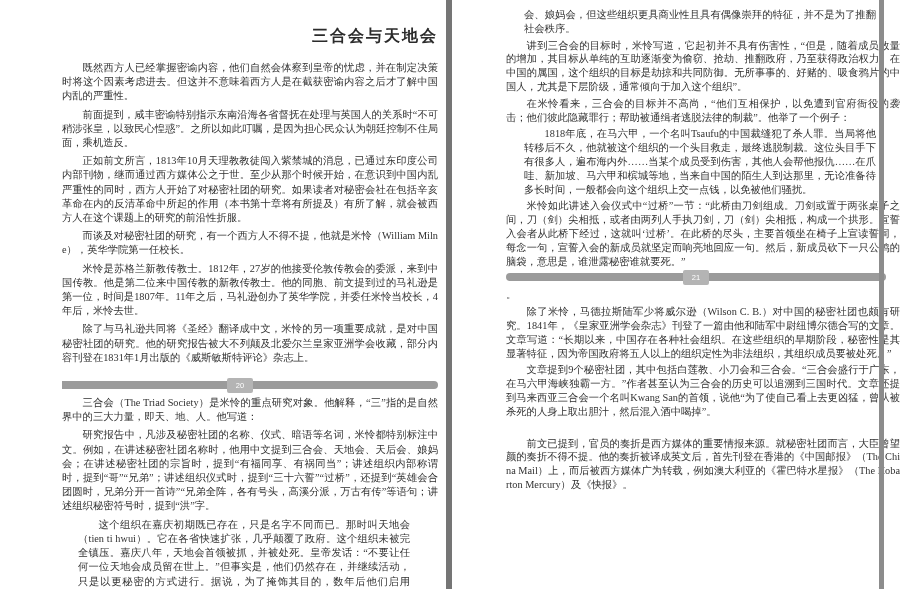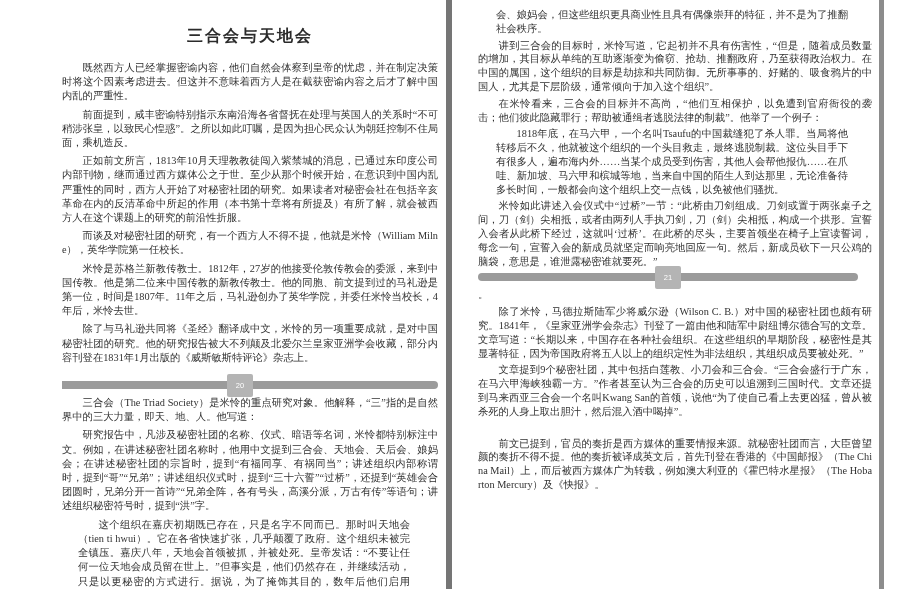--- a/index.html
+++ b/index.html
@@ -2,43 +2,43 @@
 <html><head>
 <meta charset="utf-8">
 <style>
   html,body{margin:0;padding:0;background:#ffffff;}
   .spread{
     position:relative;width:900px;height:589px;background:#ffffff;overflow:hidden;
     font-family:"Liberation Serif","DejaVu Serif",serif;color:#313131;
   }
   .page{position:absolute;top:0;bottom:0;overflow:hidden;}
   .page.left{left:62px;width:376px;padding-top:18px;}
-  .page.right{left:478px;width:394px;padding-top:8px;}
+  .page.right{left:506px;width:394px;padding-top:8px;}
   h1.title{
-    font-size:16px;font-weight:600;text-align:center;letter-spacing:2px;
+    font-size:16px;font-weight:600;text-align:right;letter-spacing:2px;
     margin:8px 0 14px;color:#2b2b2b;
   }
   p{
     margin:0 0 4px;font-size:10.3px;line-height:14.2px;
     text-align:justify;text-indent:2em;word-break:break-all;
   }
   .page.right p{line-height:13.8px;margin-bottom:3px;}
   p.quote{margin-left:16px;margin-right:28px;}
   .page.right p.quote{margin-left:18px;margin-right:24px;}
   p.noindent{text-indent:0;}
   p.tight{margin-bottom:16px;}
   p.gap-top{margin-top:18px;}
   .pagebar{
     position:relative;height:8px;border-radius:4px;background:#9b9b9b;
     display:flex;align-items:center;justify-content:center;margin:5px 0 7px;
   }
   .page.left .pagebar{margin-left:-20px;width:calc(100% + 20px);}
   .page.right .pagebar{width:380px;}
   .pagebar .chip{
-    background:#b4b4b4;color:#ffffff;height:23px;padding:0 9px;border-radius:2px;
+    background:#b4b4b4;color:#ffffff;height:15px;padding:0 9px;border-radius:2px;
     display:flex;align-items:center;justify-content:center;
     font-family:"Liberation Sans","DejaVu Sans",sans-serif;font-size:7.5px;line-height:7px;
   }
   .spine{position:absolute;left:446px;top:0;width:6px;height:589px;background:#757575;}
   .edge{position:absolute;left:879px;top:0;width:5px;height:589px;background:#8c8c8c;}
 </style>
 </head>
 <body>
 
 <div class="spread">

